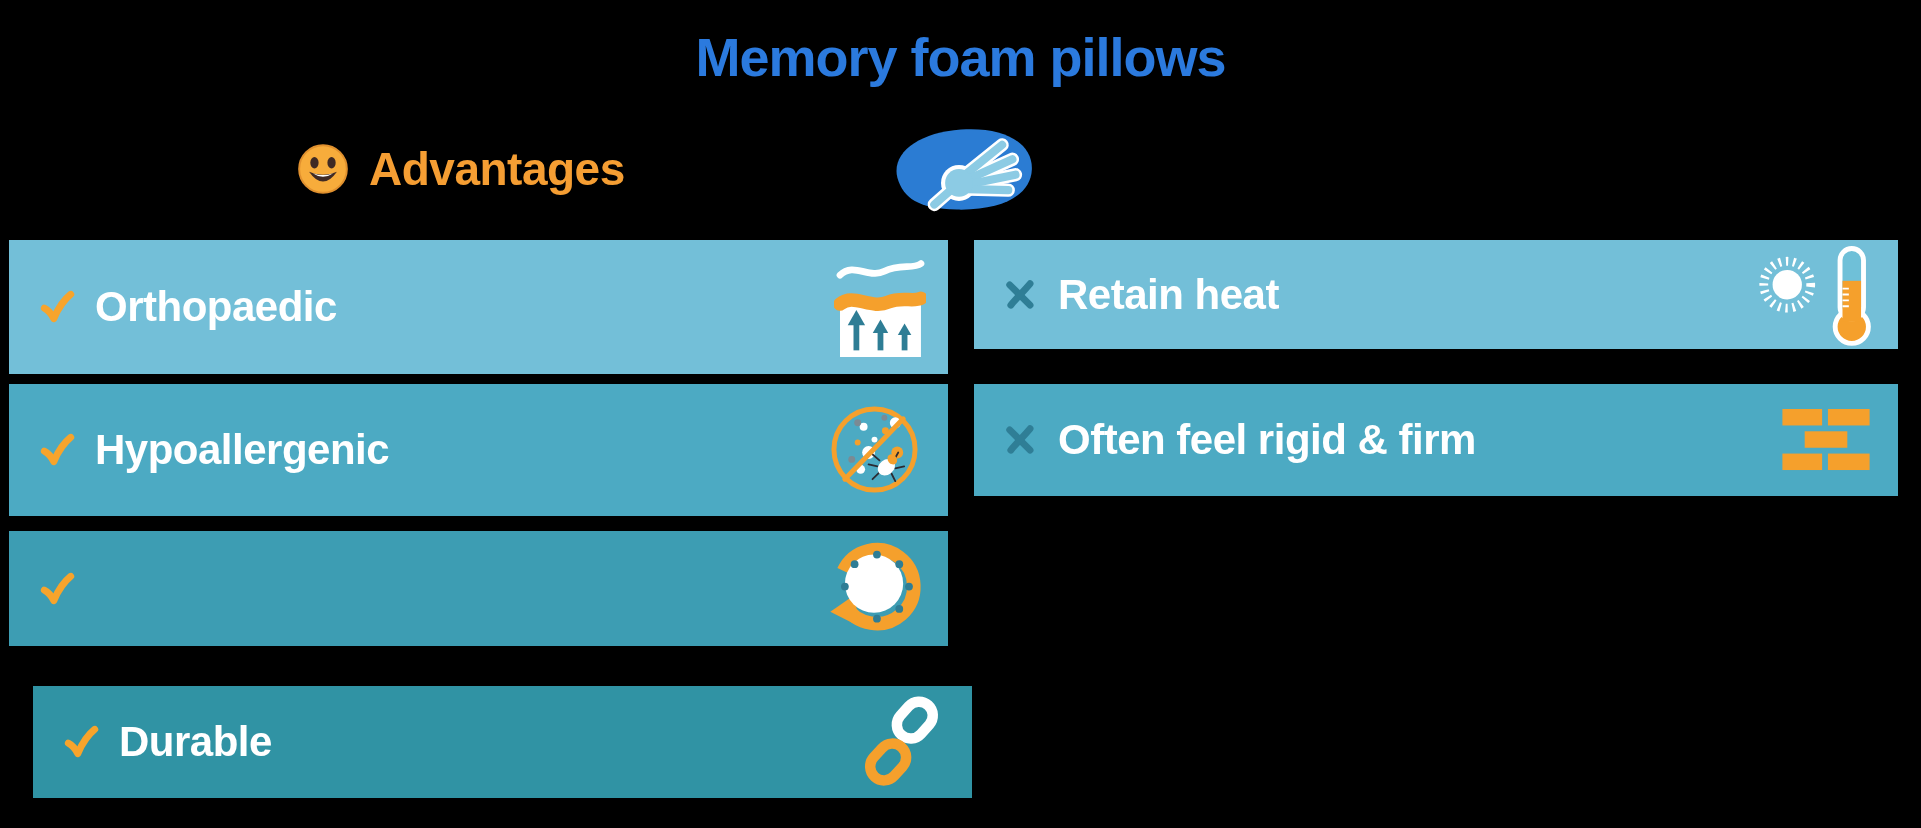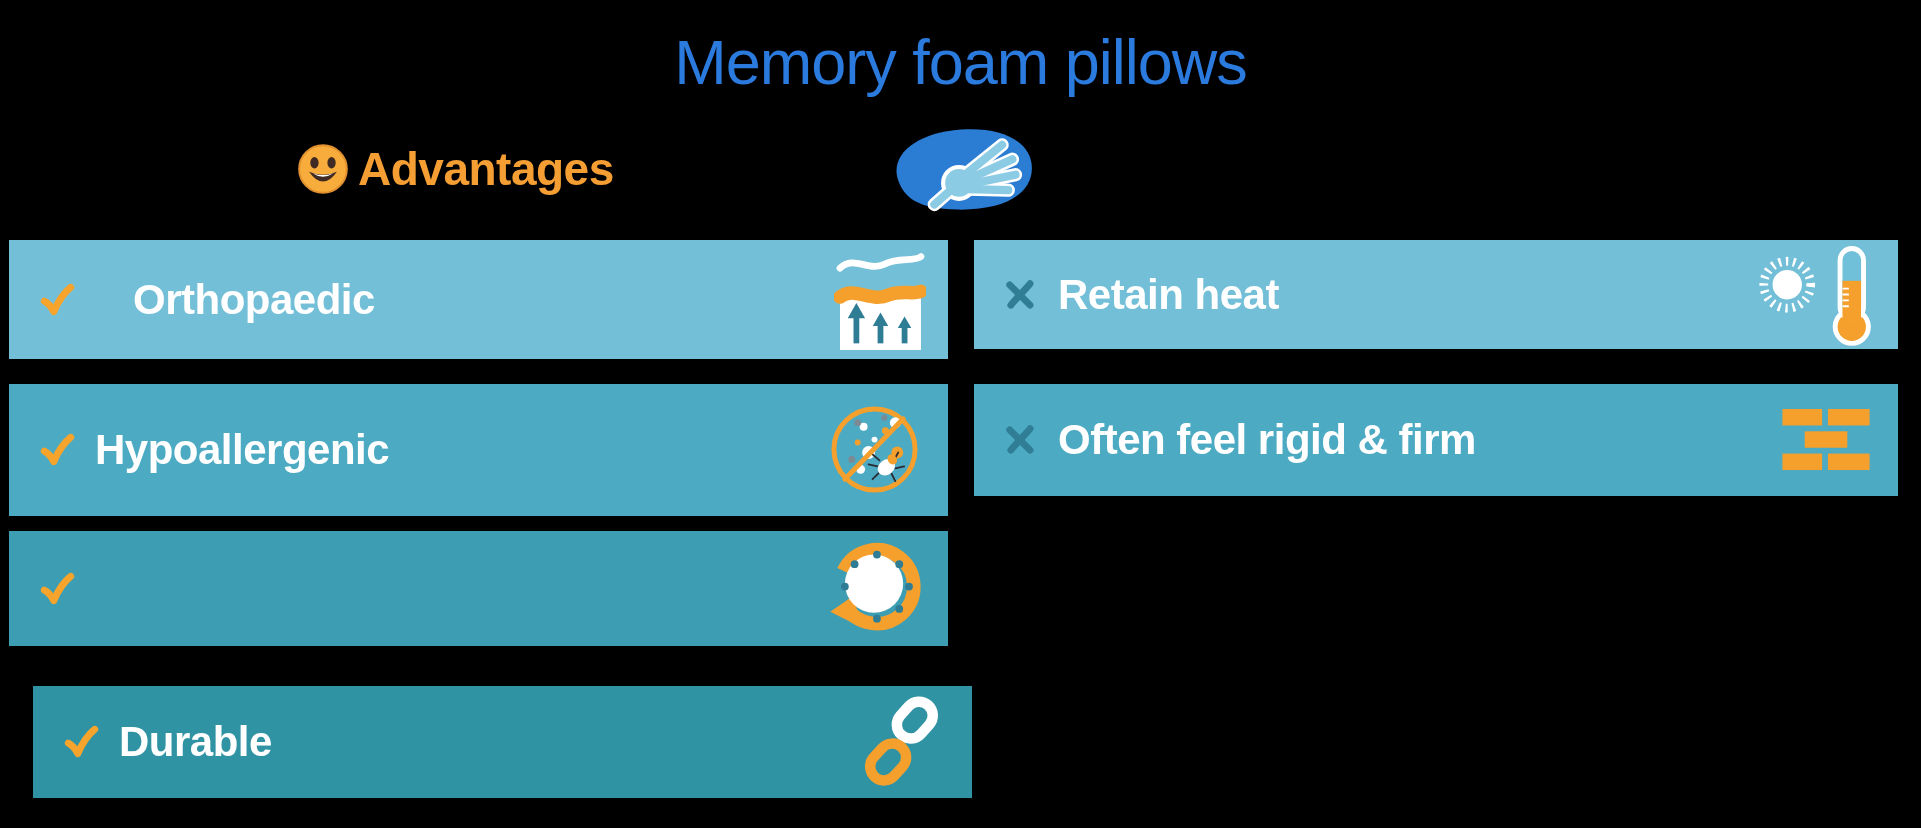--- a/index.html
+++ b/index.html
@@ -1,31 +1,31 @@
 <!DOCTYPE html>
 <html><head>
 <meta charset="utf-8">
 <style>
   html,body{margin:0;padding:0;background:#000;}
   .stage{position:relative;width:1921px;height:828px;background:#000;overflow:hidden;
          font-family:"Liberation Sans",sans-serif;}
   .title{position:absolute;top:26px;left:0;width:100%;text-align:center;
-         font-size:63px;font-weight:normal;color:#2b7ade;letter-spacing:-1px;}
-  .col-header{position:absolute;top:138px;display:flex;align-items:center;gap:8px;height:62px;}
+         font-size:54px;font-weight:bold;color:#2b7ade;letter-spacing:-1px;}
+  .col-header{position:absolute;top:138px;display:flex;align-items:center;gap:19px;height:62px;}
   .col-header .hlabel{font-size:46px;font-weight:bold;color:#f59e33;letter-spacing:-0.5px;}
   .adv-header{left:296px;}
   .dis-header{left:1222px;}
   .pillow-wrap{position:absolute;left:883px;top:118px;width:154px;height:98px;}
   .row{position:absolute;display:flex;align-items:center;padding-left:30px;box-sizing:border-box;}
   .row .mark{flex:0 0 auto;margin-right:20px;}
   .row .rlabel{font-size:42px;font-weight:bold;color:#fff;letter-spacing:-0.5px;white-space:nowrap;}
   .row .ricon{position:absolute;top:50%;transform:translateY(-50%);}
   .l-col{left:9px;width:939px;}
   .r-col{left:974px;width:924px;}
-  .row-a1{top:240px;height:119px;gap:38px;}
+  .row-a1{top:240px;height:134px;}
   .row-a2{top:384px;height:132px;}
   .row-a3{top:531px;height:115px;}
   .row-a4{top:686px;height:112px;}
   .row-d1{top:240px;height:109px;}
   .row-d2{top:384px;height:112px;}
 </style>
 </head>
 <body>
 
 <div class="stage">

